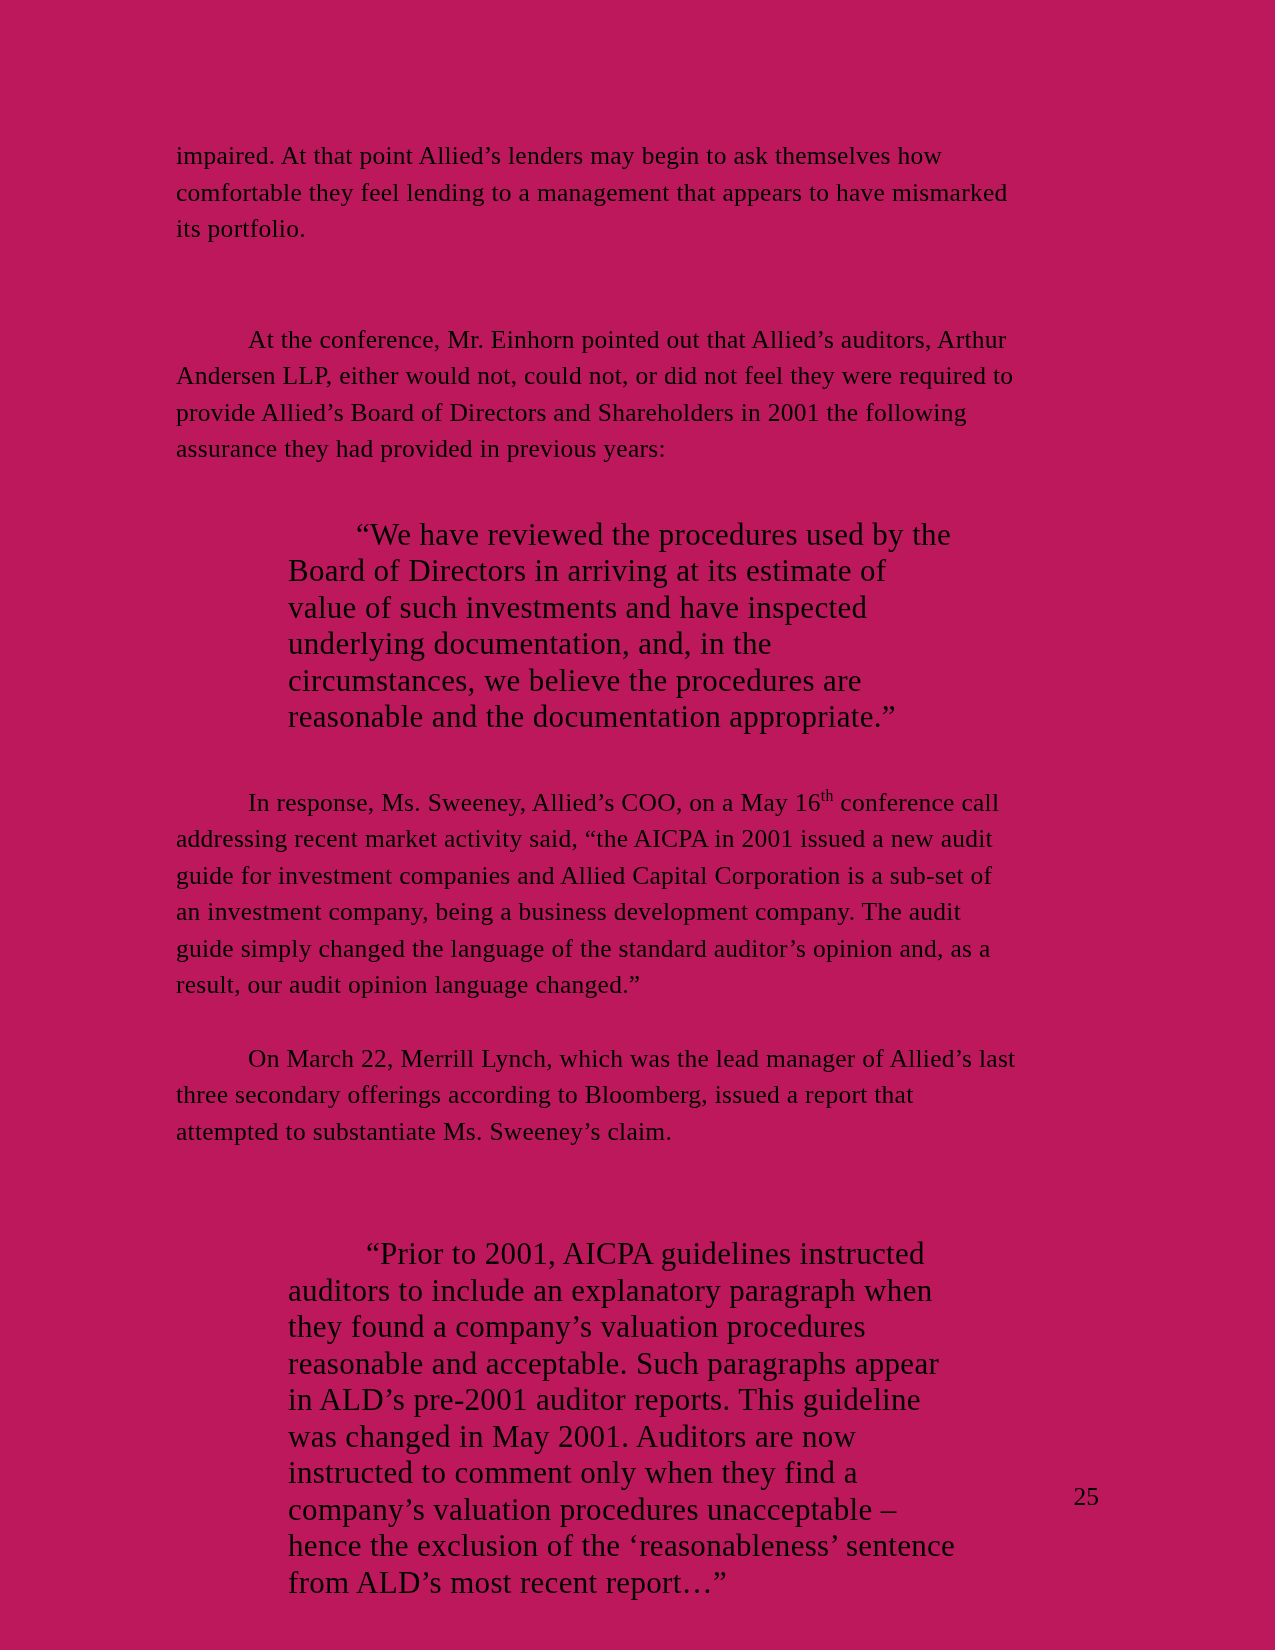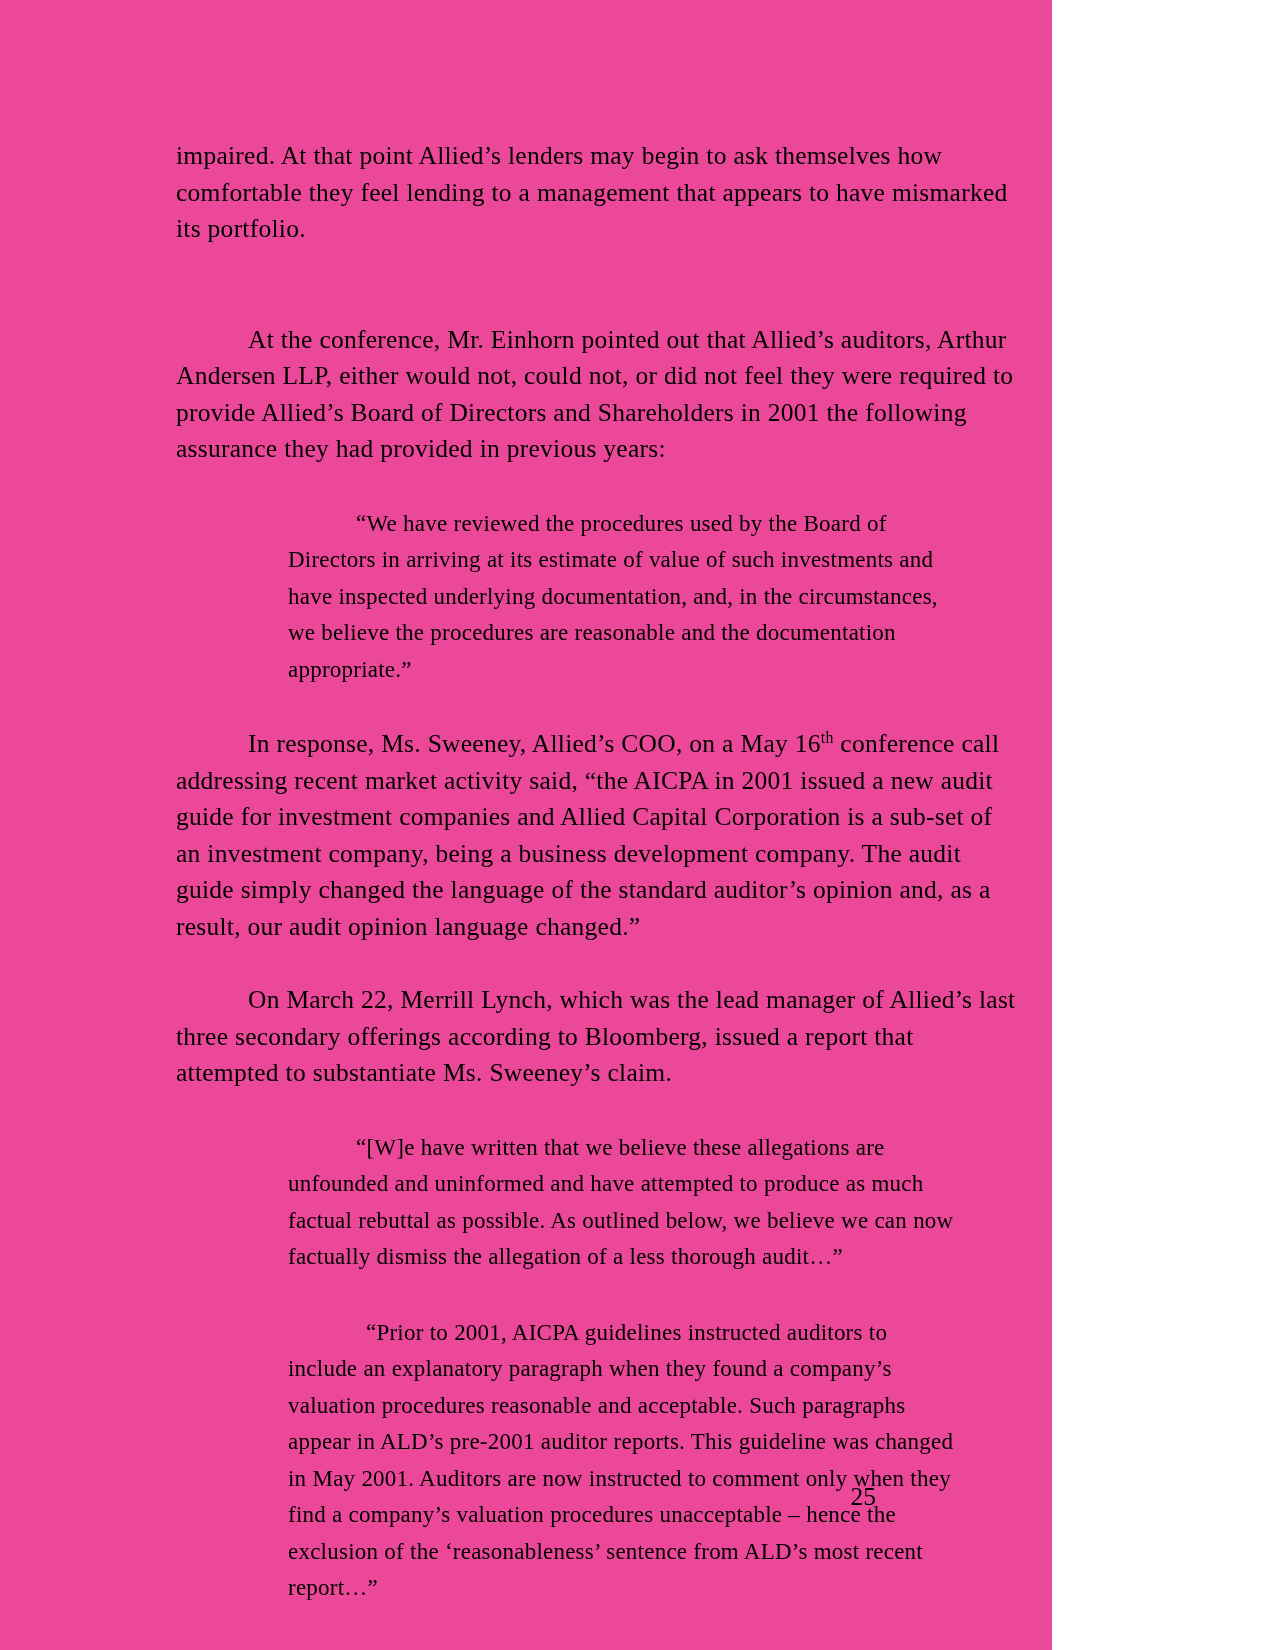--- a/index.html
+++ b/index.html
@@ -12,23 +12,23 @@
     height: 1650px;
     position: relative;
     font-family: "Liberation Serif", "DejaVu Serif", serif;
     color: #000000;
     -webkit-font-smoothing: antialiased;
   }
   .page {
     position: absolute;
     left: 0;
     top: 0;
-    width: 1052px;
+    width: 1275px;
     height: 1650px;
-    background: #ec4899;
+    background: #be185d;
     overflow: hidden;
   }
   .content {
     position: absolute;
     left: 176px;
     top: 138px;
     width: 846px;
   }
   p {
     margin: 0;
@@ -46,24 +46,24 @@
   }
   .gap-md { height: 37px; }
   .heading {
     font-size: 25.5px;
     line-height: 36.5px;
     text-decoration: underline;
     text-underline-offset: 3px;
     text-decoration-thickness: 1px;
   }
   .quote {
-    margin: 1px;
+    margin: 12px;
     margin-left: 112px;
     width: 672px;
-    font-size: 23px;
+    font-size: 31px;
     line-height: 36.5px;
     text-align: left;
   }
   .quote.ind-1 { text-indent: 68px; }
   .quote.ind-2 { text-indent: 78px; }
   sup {
     font-size: 0.62em;
     vertical-align: super;
     line-height: 0;
     margin-top: 48px;
@@ -99,21 +99,20 @@
     <div class="gap-md"></div>
 
     <p class="body-para"><span>In response, Ms. Sweeney, Allied’s COO, on a May 16</span><sup>th</sup><span> conference call addressing recent market activity said, “the AICPA in 2001 issued a new audit guide for investment companies and Allied Capital Corporation is a sub-set of an investment company, being a business development company.  The audit guide simply changed the language of the standard auditor’s opinion and, as a result, our audit opinion language changed.”</span></p>
 
     <div class="gap-md"></div>
 
     <p class="body-para">On March 22, Merrill Lynch, which was the lead manager of Allied’s last three secondary offerings according to Bloomberg, issued a report that attempted to substantiate Ms. Sweeney’s claim.</p>
 
     <div class="gap-md"></div>
 
-    <p class="quote ind-1">“[W]e have written that we believe these allegations are unfounded and uninformed and have attempted to produce as much factual rebuttal as possible.  As outlined below, we believe we can now factually dismiss the allegation of a less thorough audit…”</p>
 
     <div class="gap-md"></div>
 
     <p class="quote ind-2">“Prior to 2001, AICPA guidelines instructed auditors to include an explanatory paragraph when they found a company’s valuation procedures reasonable and acceptable.  Such paragraphs appear in ALD’s pre-2001 auditor reports.  This guideline was changed in May 2001.  Auditors are now instructed to comment only when they find a company’s valuation procedures unacceptable – hence the exclusion of the ‘reasonableness’ sentence from ALD’s most recent report…”</p>
 
   </div>
 
   <div class="page-number">25</div>
 </div>
 

